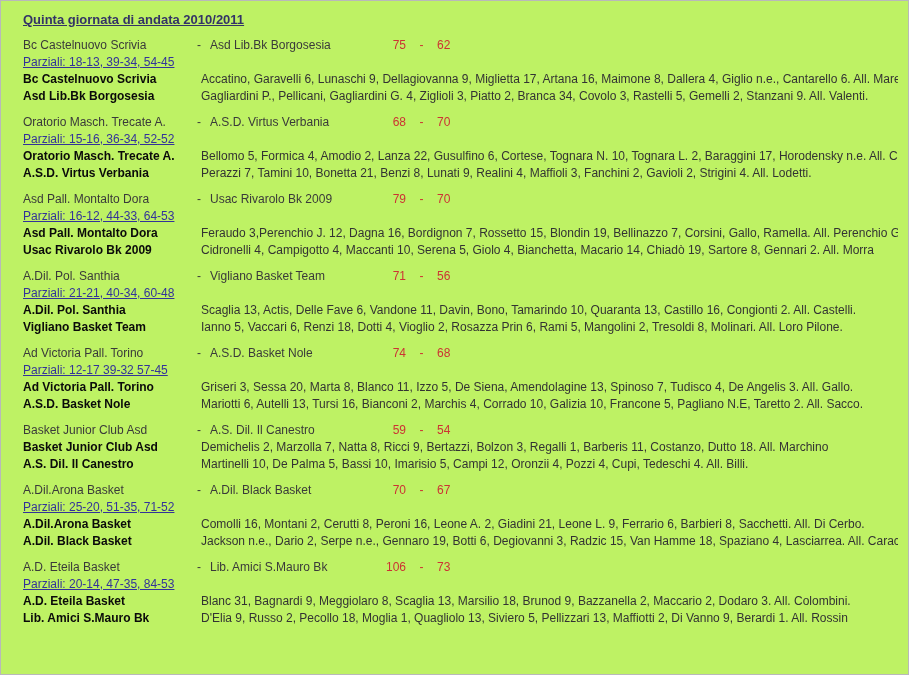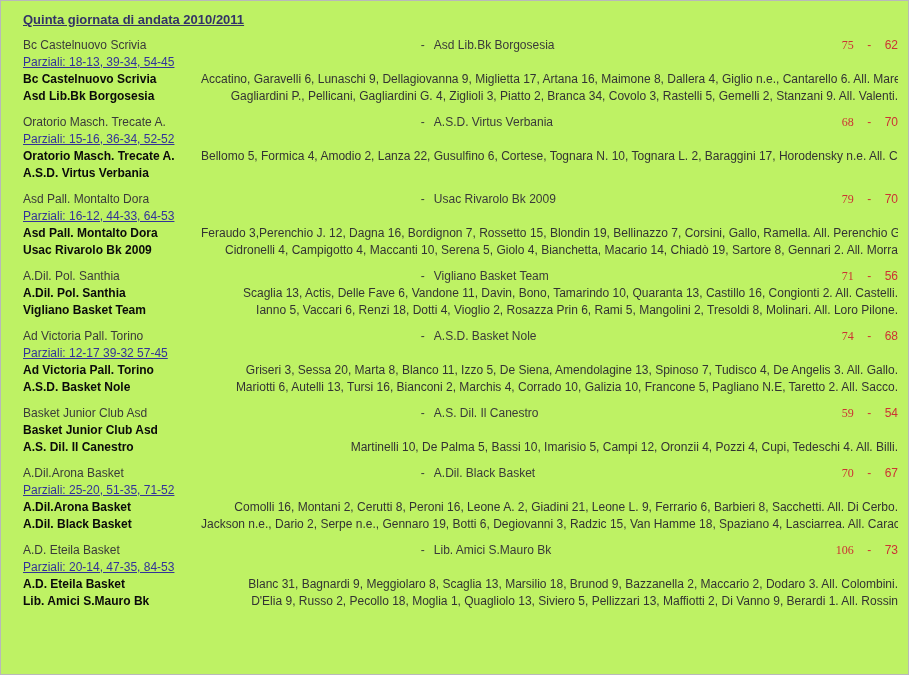--- a/index.html
+++ b/index.html
@@ -26,27 +26,26 @@
     margin-bottom: 10px;
     cursor: pointer;
   }
   .match { margin-bottom: 9px; }
   .line {
     height: 17px;
     line-height: 17px;
     display: flex;
     white-space: nowrap;
     overflow: hidden;
-    justify-content: space-between;
   }
   .head-home { width: 174px; flex: 0 0 174px; color: #3a3a3a; }
   .head-away { width: 164px; flex: 0 0 164px; display: flex; color: #3a3a3a; }
   .dash { margin-right: 9px; }
   .score { display: flex; color: #cc3333; }
-  .score-home { width: 45px; flex: 0 0 45px; text-align: right; font-family: Liberation Serif, serif; }
+  .score-home { width: 45px; flex: 0 0 45px; text-align: right; }
   .score-dash { width: 31px; flex: 0 0 31px; text-align: center; }
   .partials { color: #333399; text-decoration: underline; }
   .detail-name {
     width: 178px; flex: 0 0 178px;
     font-weight: bold;
     color: #0a0a0a;
   }
   .players { color: #333333; }
 </style>
 </head>
@@ -92,20 +91,21 @@
         <span class="score-away">70</span>
       </span>
     </div>
     <div class="line partials">Parziali: 15-16, 36-34, 52-52</div>
     <div class="line">
       <span class="detail-name">Oratorio Masch. Trecate A.</span>
       <span class="players">Bellomo 5, Formica 4, Amodio 2, Lanza 22, Gusulfino 6, Cortese, Tognara N. 10, Tognara L. 2, Baraggini 17, Horodensky n.e. All. Costa.</span>
     </div>
     <div class="line">
       <span class="detail-name">A.S.D. Virtus Verbania</span>
+      <span class="players">Perazzi 7, Tamini 10, Bonetta 21, Benzi 8, Lunati 9, Realini 4, Maffioli 3, Fanchini 2, Gavioli 2, Strigini 4. All. Lodetti.</span>
     </div>
   </div>
 
   <div class="match">
     <div class="line">
       <span class="head-home">Asd Pall. Montalto Dora</span>
       <span class="head-away">
           <span class="dash">-</span>
           <span>Usac Rivarolo Bk 2009</span>
         </span>
@@ -132,20 +132,21 @@
       <span class="head-away">
           <span class="dash">-</span>
           <span>Vigliano Basket Team</span>
         </span>
       <span class="score">
         <span class="score-home">71</span>
         <span class="score-dash">-</span>
         <span class="score-away">56</span>
       </span>
     </div>
+    <div class="line partials">Parziali: 21-21, 40-34, 60-48</div>
     <div class="line">
       <span class="detail-name">A.Dil. Pol. Santhia</span>
       <span class="players">Scaglia 13, Actis, Delle Fave 6, Vandone 11, Davin, Bono, Tamarindo 10, Quaranta 13, Castillo 16, Congionti 2. All. Castelli.</span>
     </div>
     <div class="line">
       <span class="detail-name">Vigliano Basket Team</span>
       <span class="players">Ianno 5, Vaccari 6, Renzi 18, Dotti 4, Vioglio 2, Rosazza Prin 6, Rami 5, Mangolini 2, Tresoldi 8, Molinari. All. Loro Pilone.</span>
     </div>
   </div>
 
@@ -181,20 +182,21 @@
           <span>A.S. Dil. Il Canestro</span>
         </span>
       <span class="score">
         <span class="score-home">59</span>
         <span class="score-dash">-</span>
         <span class="score-away">54</span>
       </span>
     </div>
     <div class="line">
       <span class="detail-name">Basket Junior Club Asd</span>
+      <span class="players">Demichelis 2, Marzolla 7, Natta 8, Ricci 9, Bertazzi, Bolzon 3, Regalli 1, Barberis 11, Costanzo, Dutto 18. All. Marchino</span>
     </div>
     <div class="line">
       <span class="detail-name">A.S. Dil. Il Canestro</span>
       <span class="players">Martinelli 10, De Palma 5, Bassi 10, Imarisio 5, Campi 12, Oronzii 4, Pozzi 4, Cupi, Tedeschi 4. All. Billi.</span>
     </div>
   </div>
 
   <div class="match">
     <div class="line">
       <span class="head-home">A.Dil.Arona Basket</span>

